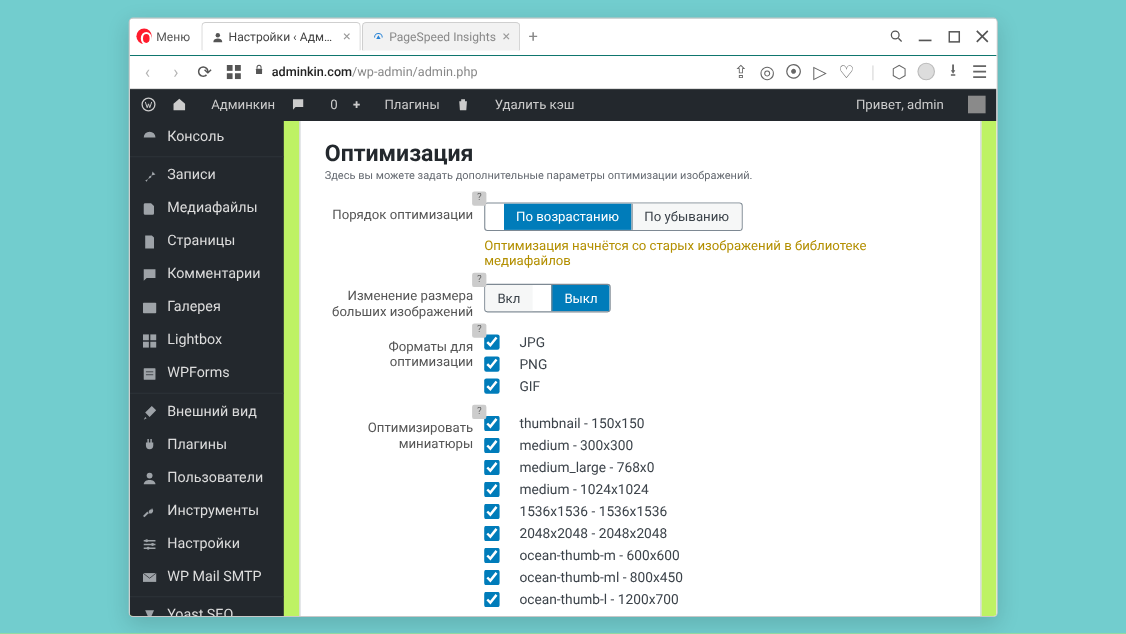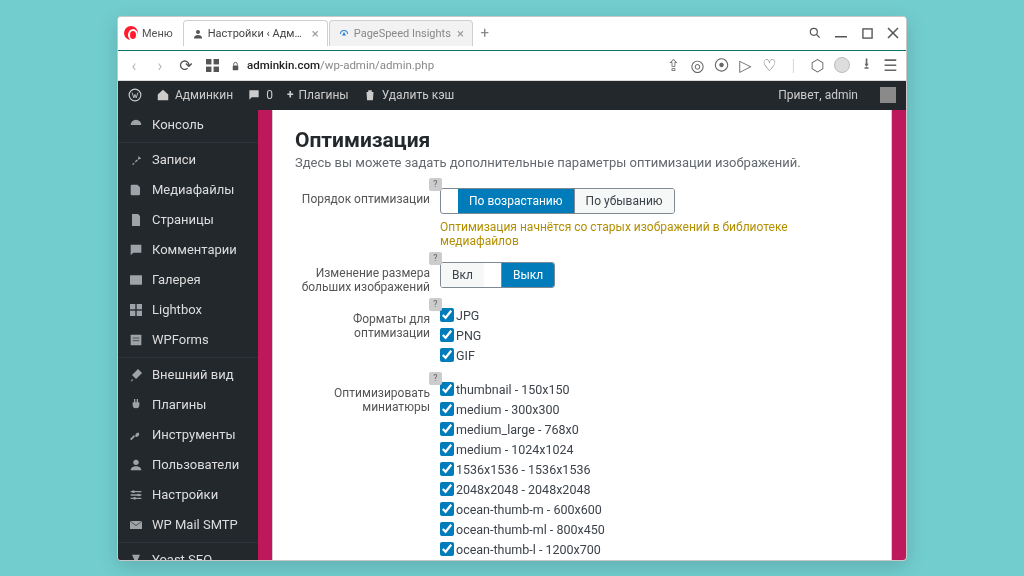--- a/index.html
+++ b/index.html
@@ -15,59 +15,59 @@
 .tab-icon.blue{fill:#2a84d6;}
 .tab-title{white-space:nowrap;overflow:hidden;text-overflow:ellipsis;font-size:11px;}
 .tab-close{margin-left:6px;color:#999;font-size:13px;}
 .newtab{width:22px;height:22px;display:flex;align-items:center;justify-content:center;color:#888;font-size:15px;cursor:pointer;}
 .winctrls{margin-left:auto;display:flex;gap:12px;color:#555;align-items:center;}
 .winctrls span{width:14px;height:14px;display:flex;align-items:center;justify-content:center;}
 
 .addrbar{height:30px;background:#fff;display:flex;align-items:center;padding:0 8px;gap:10px;border-bottom:1px solid #dcdcdc;color:#555;}
 .navbtn{width:16px;height:16px;display:flex;align-items:center;justify-content:center;color:#b5b5b5;cursor:pointer;}
 .navbtn.ena{color:#555;}
-.url{flex:1;font-size:11.5px;color:#222;display:flex;align-items:flex-end;gap:6px;}
+.url{flex:1;font-size:11.5px;color:#222;display:flex;align-items:flex-start;gap:6px;}
 .lock{width:11px;height:11px;}
 .url b{color:#222;font-weight:500;}
 .url span{color:#888;}
 .right-icons{display:flex;gap:9px;align-items:center;color:#666;}
 .right-icons>*{width:15px;height:15px;display:flex;align-items:center;justify-content:center;cursor:pointer;}
 .avatar-s{width:16px;height:16px;border-radius:50%;background:#ddd;border:1px solid #bbb;}
 
-.wp{flex:1;display:flex;background:#be185d;overflow:hidden;}
+.wp{flex:1;display:flex;background:#bef264;overflow:hidden;}
 .adminbar{height:29px;background:#23282d;color:#ccc;font-size:12px;display:flex;align-items:center;padding:0 10px;}
-.abitem{display:flex;align-items:center;gap:5px;margin-right:14px;cursor:pointer;}
+.abitem{display:flex;align-items:center;gap:22px;margin-right:14px;cursor:pointer;}
 .abitem svg{fill:#ccc;width:14px;height:14px;}
 .ab-right{margin-left:auto;display:flex;align-items:center;gap:22px;}
 .ab-avatar{width:16px;height:16px;background:#8a8a8a;}
 
 .sidebar{width:140px;background:#23282d;color:#eee;font-size:13px;display:flex;flex-direction:column;overflow:hidden;}
 .menu-item{display:flex;align-items:center;gap:8px;padding:7px 10px;color:#ddd;cursor:pointer;}
 .menu-item svg{width:16px;height:16px;fill:#9ea3a8;flex-shrink:0;}
 .menu-sep{height:5px;border-top:1px solid #2d3338;margin:2px 0;}
 
 .content{flex:1;display:flex;flex-direction:column;overflow:hidden;position:relative;}
 .scrollzone{flex:1;overflow-y:auto;padding:0 14px 10px 14px;}
 .scrollzone::-webkit-scrollbar{width:14px;}
 .scrollzone::-webkit-scrollbar-track{background:#f1f1f1;}
 .scrollzone::-webkit-scrollbar-thumb{background:#c4c4c4;border:3px solid #f1f1f1;border-radius:8px;}
 .panel{background:#fff;border:1px solid #ccd0d4;margin-top:-1px;}
 .panel-body{padding:18px 22px;}
 .sect-title{font-size:21px;font-weight:bold;color:#23282d;margin-bottom:3px;}
-.sect-desc{font-size:13px;color:#646970;margin-bottom:18px;}
+.sect-desc{font-size:10px;color:#646970;margin-bottom:18px;}
 .row{display:flex;margin-bottom:14px;}
 .row-lbl{width:145px;text-align:right;padding-right:10px;font-size:12px;color:#555;position:relative;padding-top:4px;}
 .help{position:absolute;top:-10px;right:-2px;width:13px;height:13px;background:#ccc;border-radius:2px;font-size:9px;color:#666;display:flex;align-items:center;justify-content:center;cursor:pointer;}
 .row-ctl{flex:1;font-size:12px;}
 .btngrp{display:inline-flex;border:1px solid #7e8993;border-radius:3px;overflow:hidden;}
 .btngrp .b{padding:5px 11px;background:#f6f7f7;color:#3c434a;cursor:pointer;}
 .btngrp .b+.b{border-left:1px solid #7e8993;}
 .btngrp .b.act{background:#007cba;color:#fff;margin-left:17px;}
 .hint{font-size:12px;color:#b38f00;margin-top:6px;}
-.cb{display:flex;gap:2px;align-items:center;margin-bottom:5px;color:#3c434a;font-size:12.5px;}
+.cb{display:flex;gap:18px;align-items:center;margin-bottom:5px;color:#3c434a;font-size:12.5px;}
 .cb input{width:14px;height:14px;accent-color:#007cba;cursor:pointer;}
 </style>
 </head>
 <body>
 
 <div class="browser">
 
   <div class="titlebar">
     <div class="opera-o"></div>
     <span class="menu-btn">Меню</span>
@@ -244,30 +244,30 @@
             <span>Внешний вид</span>
           </div>
         <div class="menu-item">
             <svg viewBox="0 0 24 24">
               <path d="M9 3v5H7v4a5 5 0 0010 0V8h-2V3h-2v5h-2V3z"></path>
             </svg>
             <span>Плагины</span>
           </div>
         <div class="menu-item">
             <svg viewBox="0 0 24 24">
-              <path d="M14 7a4 4 0 11-5 5l-6 6 2 2 6-6a4 4 0 015-5z"></path>
-            </svg>
-            <span>Инструменты</span>
-          </div>
-        <div class="menu-item">
-            <svg viewBox="0 0 24 24">
               <circle cx="12" cy="8" r="4"></circle>
               <path d="M4 20c0-4 4-6 8-6s8 2 8 6"></path>
             </svg>
             <span>Пользователи</span>
+          </div>
+        <div class="menu-item">
+            <svg viewBox="0 0 24 24">
+              <path d="M14 7a4 4 0 11-5 5l-6 6 2 2 6-6a4 4 0 015-5z"></path>
+            </svg>
+            <span>Инструменты</span>
           </div>
         <div class="menu-item">
             <svg viewBox="0 0 24 24">
               <path d="M4 7h16M4 12h16M4 17h16" stroke="#9ea3a8" stroke-width="2"></path>
               <circle cx="8" cy="7" r="2"></circle>
               <circle cx="16" cy="12" r="2"></circle>
               <circle cx="10" cy="17" r="2"></circle>
             </svg>
             <span>Настройки</span>
           </div>

